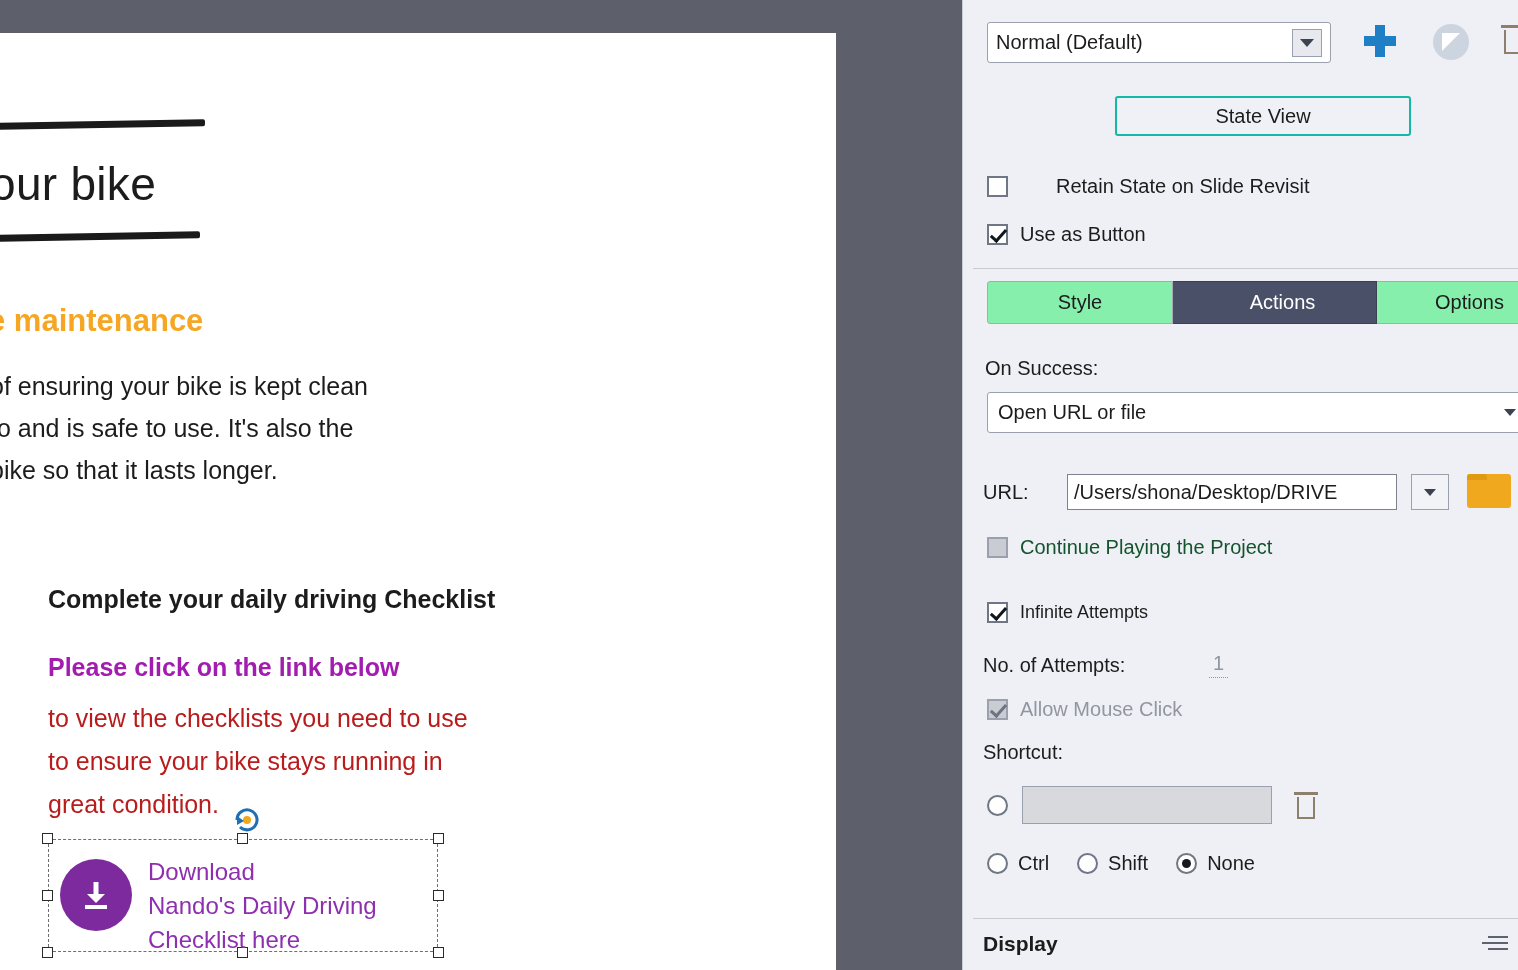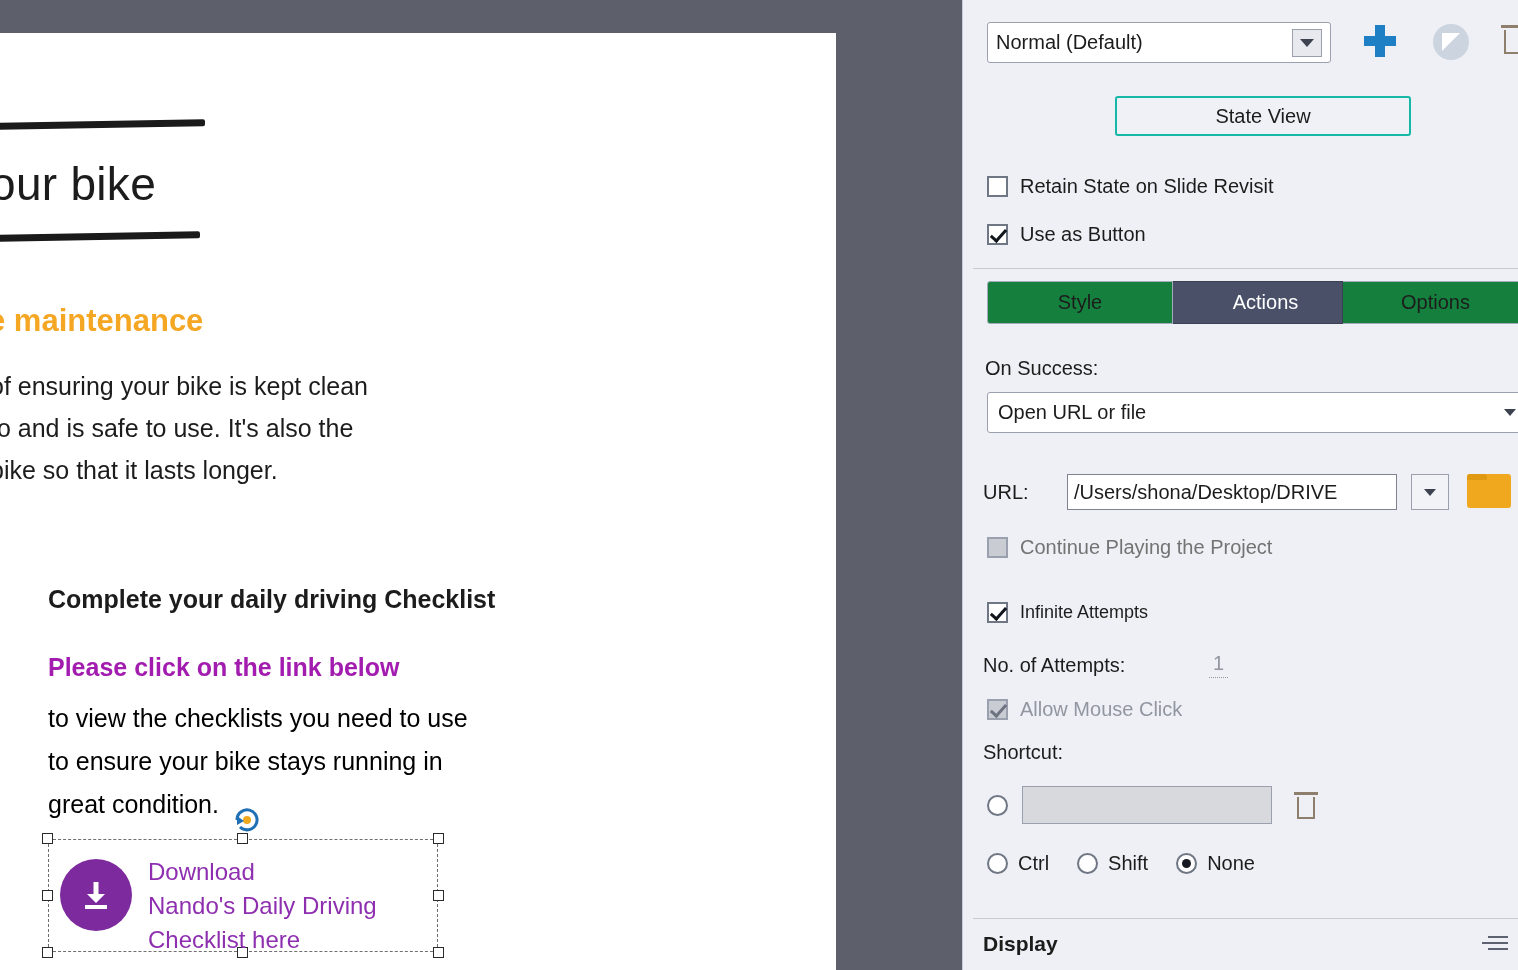--- a/index.html
+++ b/index.html
@@ -97,21 +97,21 @@
     font-size: 25px;
     font-weight: bold;
     color: #a21caf;
     white-space: nowrap;
   }
   .click-link-body {
     position: absolute;
     left: 168px; top: 664px;
     font-size: 25px;
     line-height: 43px;
-    color: #000000;
+    color: #b91c1c;
   }
   .click-link-body div { white-space: nowrap; }
 
   
   .sel-wrap {
     position: absolute;
     left: 168px;
     top: 806px;
     width: 390px;
     height: 113px;
@@ -266,21 +266,21 @@
     display: flex; align-items: center; justify-content: center;
   }
 
   .chk-row {
     position: absolute;
     display: flex;
     align-items: center;
     font-size: 20px;
     color: #1c1c1c;
   }
-  .chk-retain { left: 24px; top: 175px; }
+  .chk-retain { left: 24px; top: 175px; gap: 36px; }
   .chk-button { left: 24px; top: 223px; }
 
   .checkbox {
     width: 21px; height: 21px;
     border: 2px solid #6f7684;
     background: #ffffff;
     box-sizing: border-box;
     margin-right: 12px;
     position: relative;
     flex: none;
@@ -316,25 +316,25 @@
     width: 600px;
     height: 43px;
     display: flex;
   }
   .tab {
     height: 43px;
     border: 1px solid #a5abb8;
     box-sizing: border-box;
     font-size: 20px;
     display: flex; align-items: center; justify-content: center;
-    background: #15803d;
+    background: #86efac;
     color: #1c1c1c;
   }
   .tab.w1 { width: 186px; border-radius: 3px 0 0 3px; }
-  .tab.w2 { width: 170px; border-left: none; padding-left: 16px; }
+  .tab.w2 { width: 204px; border-left: none; padding-left: 16px; }
   .tab.w3 { width: 186px; border-left: none; }
   .tab.active {
     background: #4a5068;
     color: #ffffff;
     border-color: #3b4055;
   }
 
   .label-plain {
     position: absolute;
     font-size: 20px;
@@ -408,21 +408,21 @@
     width: 20px; height: 6px;
     background: #e09a12;
     border-radius: 3px 3px 0 0;
   }
 
   .continue-row {
     position: absolute;
     left: 24px; top: 536px;
     display: flex; align-items: center;
     font-size: 20px;
-    color: #737373;
+    color: #14532d;
   }
   .infinite-row {
     position: absolute;
     left: 24px; top: 602px;
     display: flex; align-items: center;
     font-size: 18px;
     color: #1c1c1c;
   }
   .attempts-label { left: 20px; top: 654px; }
   .attempts-value {

